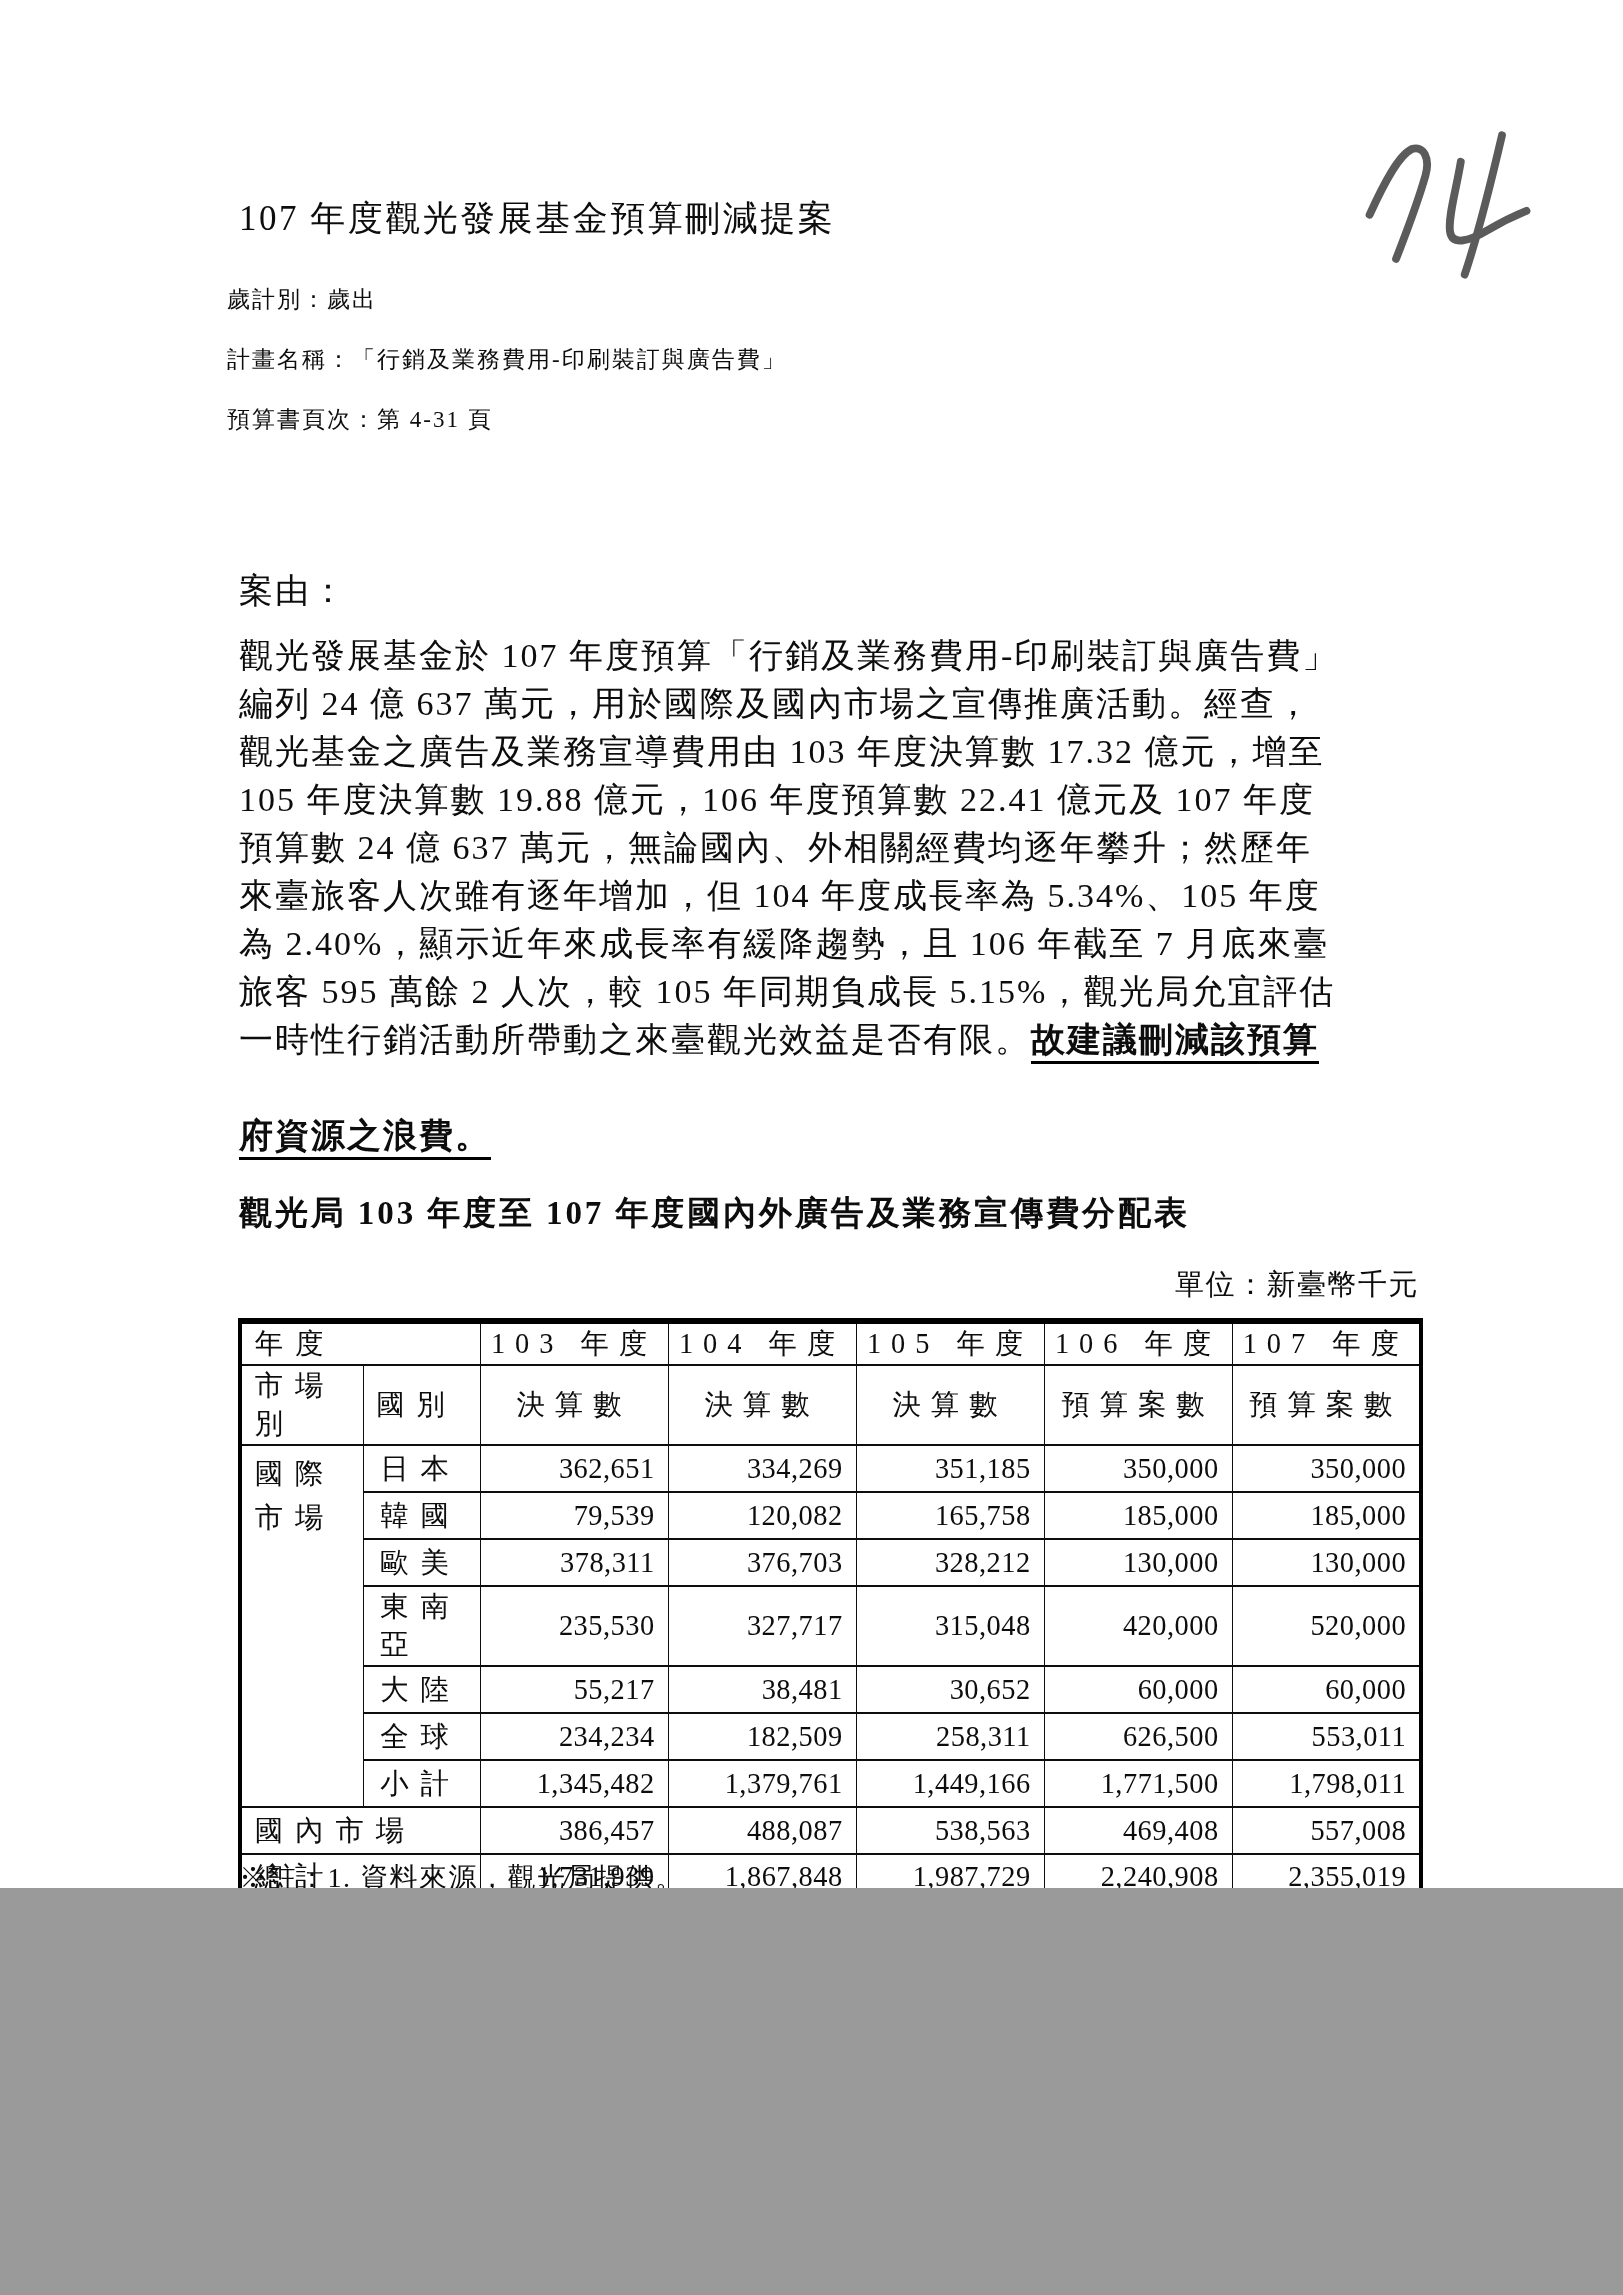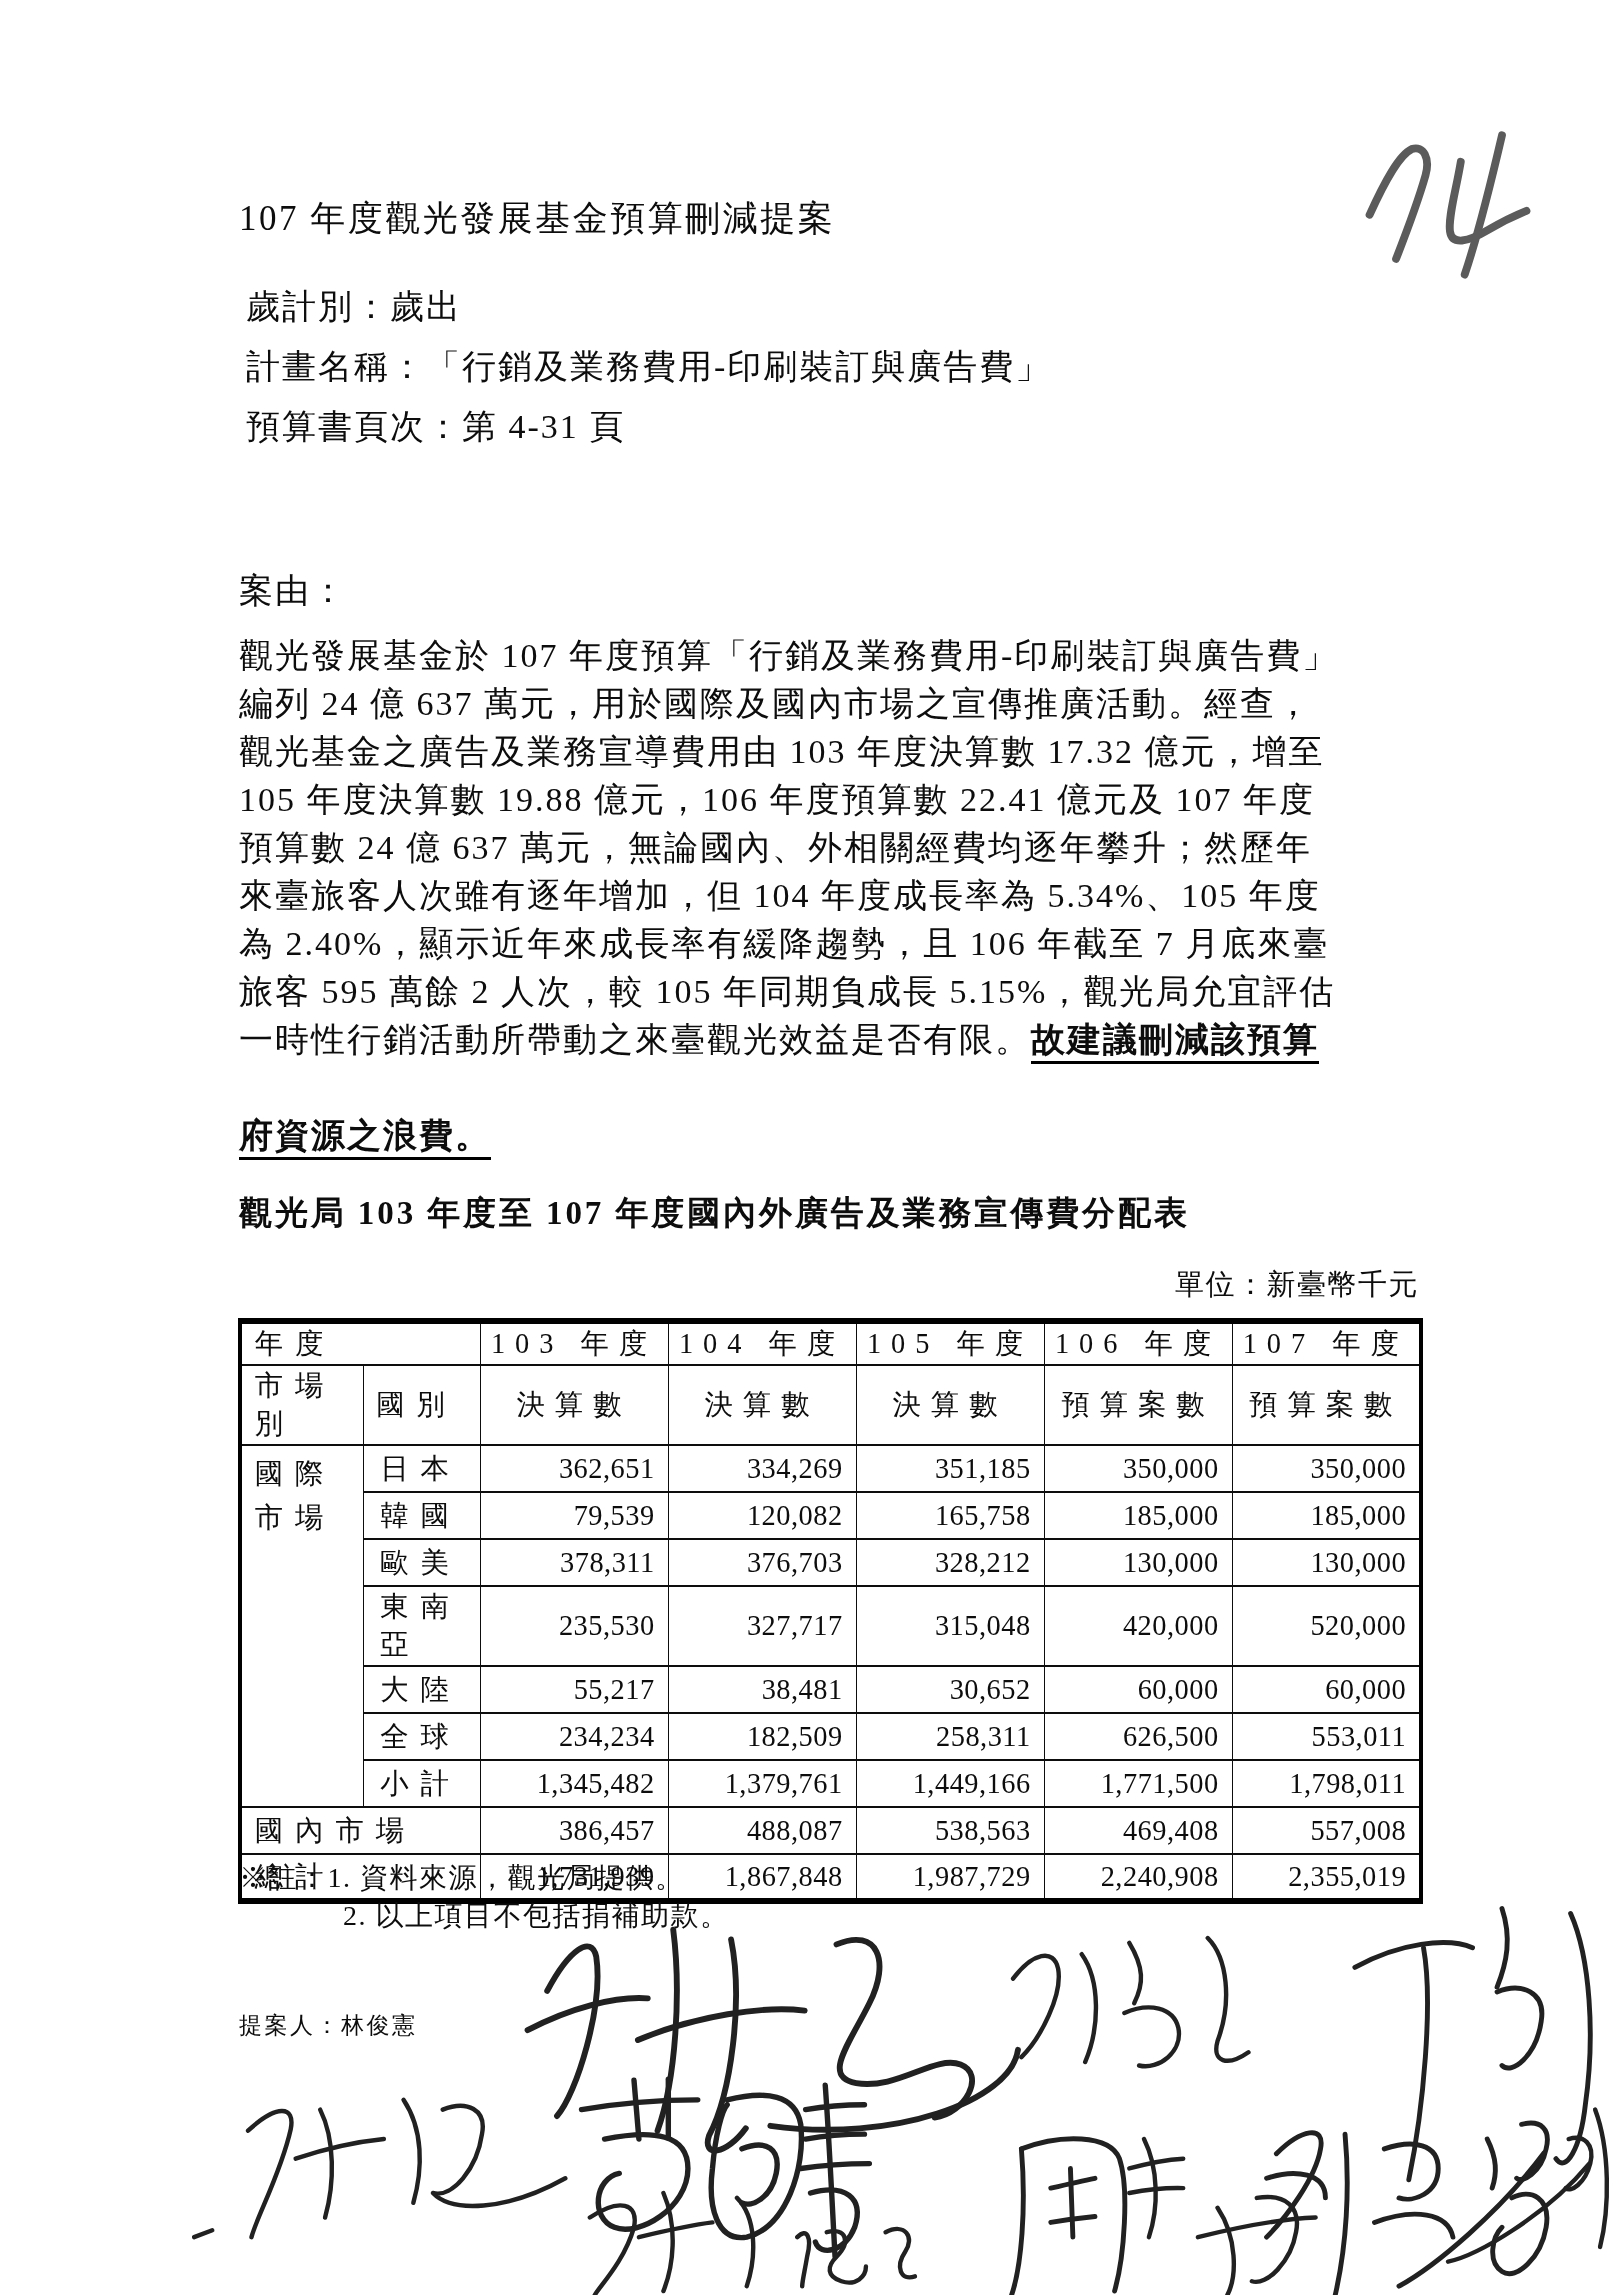--- a/index.html
+++ b/index.html
@@ -1,22 +1,22 @@
 <!DOCTYPE html>
 <html style="font-size:7.8px"><head>
 <meta charset="utf-8">
 <style>
   html,body{margin:0;padding:0;background:#9a9a9a;}
   .page{
-    position:relative;width:1624px;height:2295px;background:#ffffff;
+    position:relative;width:1624px;height:1888px;background:#ffffff;
     font-family:"Liberation Serif","DejaVu Serif",serif;color:#0d0d0d;overflow:hidden;
   }
   .abs{position:absolute;white-space:nowrap;}
   .doc-title{left:239px;top:195px;font-size:35px;letter-spacing:2.5px;}
-  .info-line{left:246px;font-size:34px;letter-spacing:2px;}
+  .info-line{left:227px;font-size:23px;letter-spacing:2px;}
   .case-label{left:239px;top:568px;font-size:34px;letter-spacing:2px;}
   .para-line{left:239px;font-size:34px;letter-spacing:2px;}
   .emph{font-weight:bold;border-bottom:3.4px solid #000;padding-bottom:3px;}
   .table-title{left:239px;top:1191px;font-size:33px;font-weight:bold;letter-spacing:2.9px;}
   .unit-line{right:205px;top:1265px;font-size:29px;letter-spacing:1.5px;}
   table.budget{
     position:absolute;left:238px;top:1318px;width:1180px;
     border-collapse:collapse;table-layout:fixed;font-size:28.4px;
     border:4.4px solid #000;border-top-width:6.4px;border-bottom-width:6.4px;
   }

